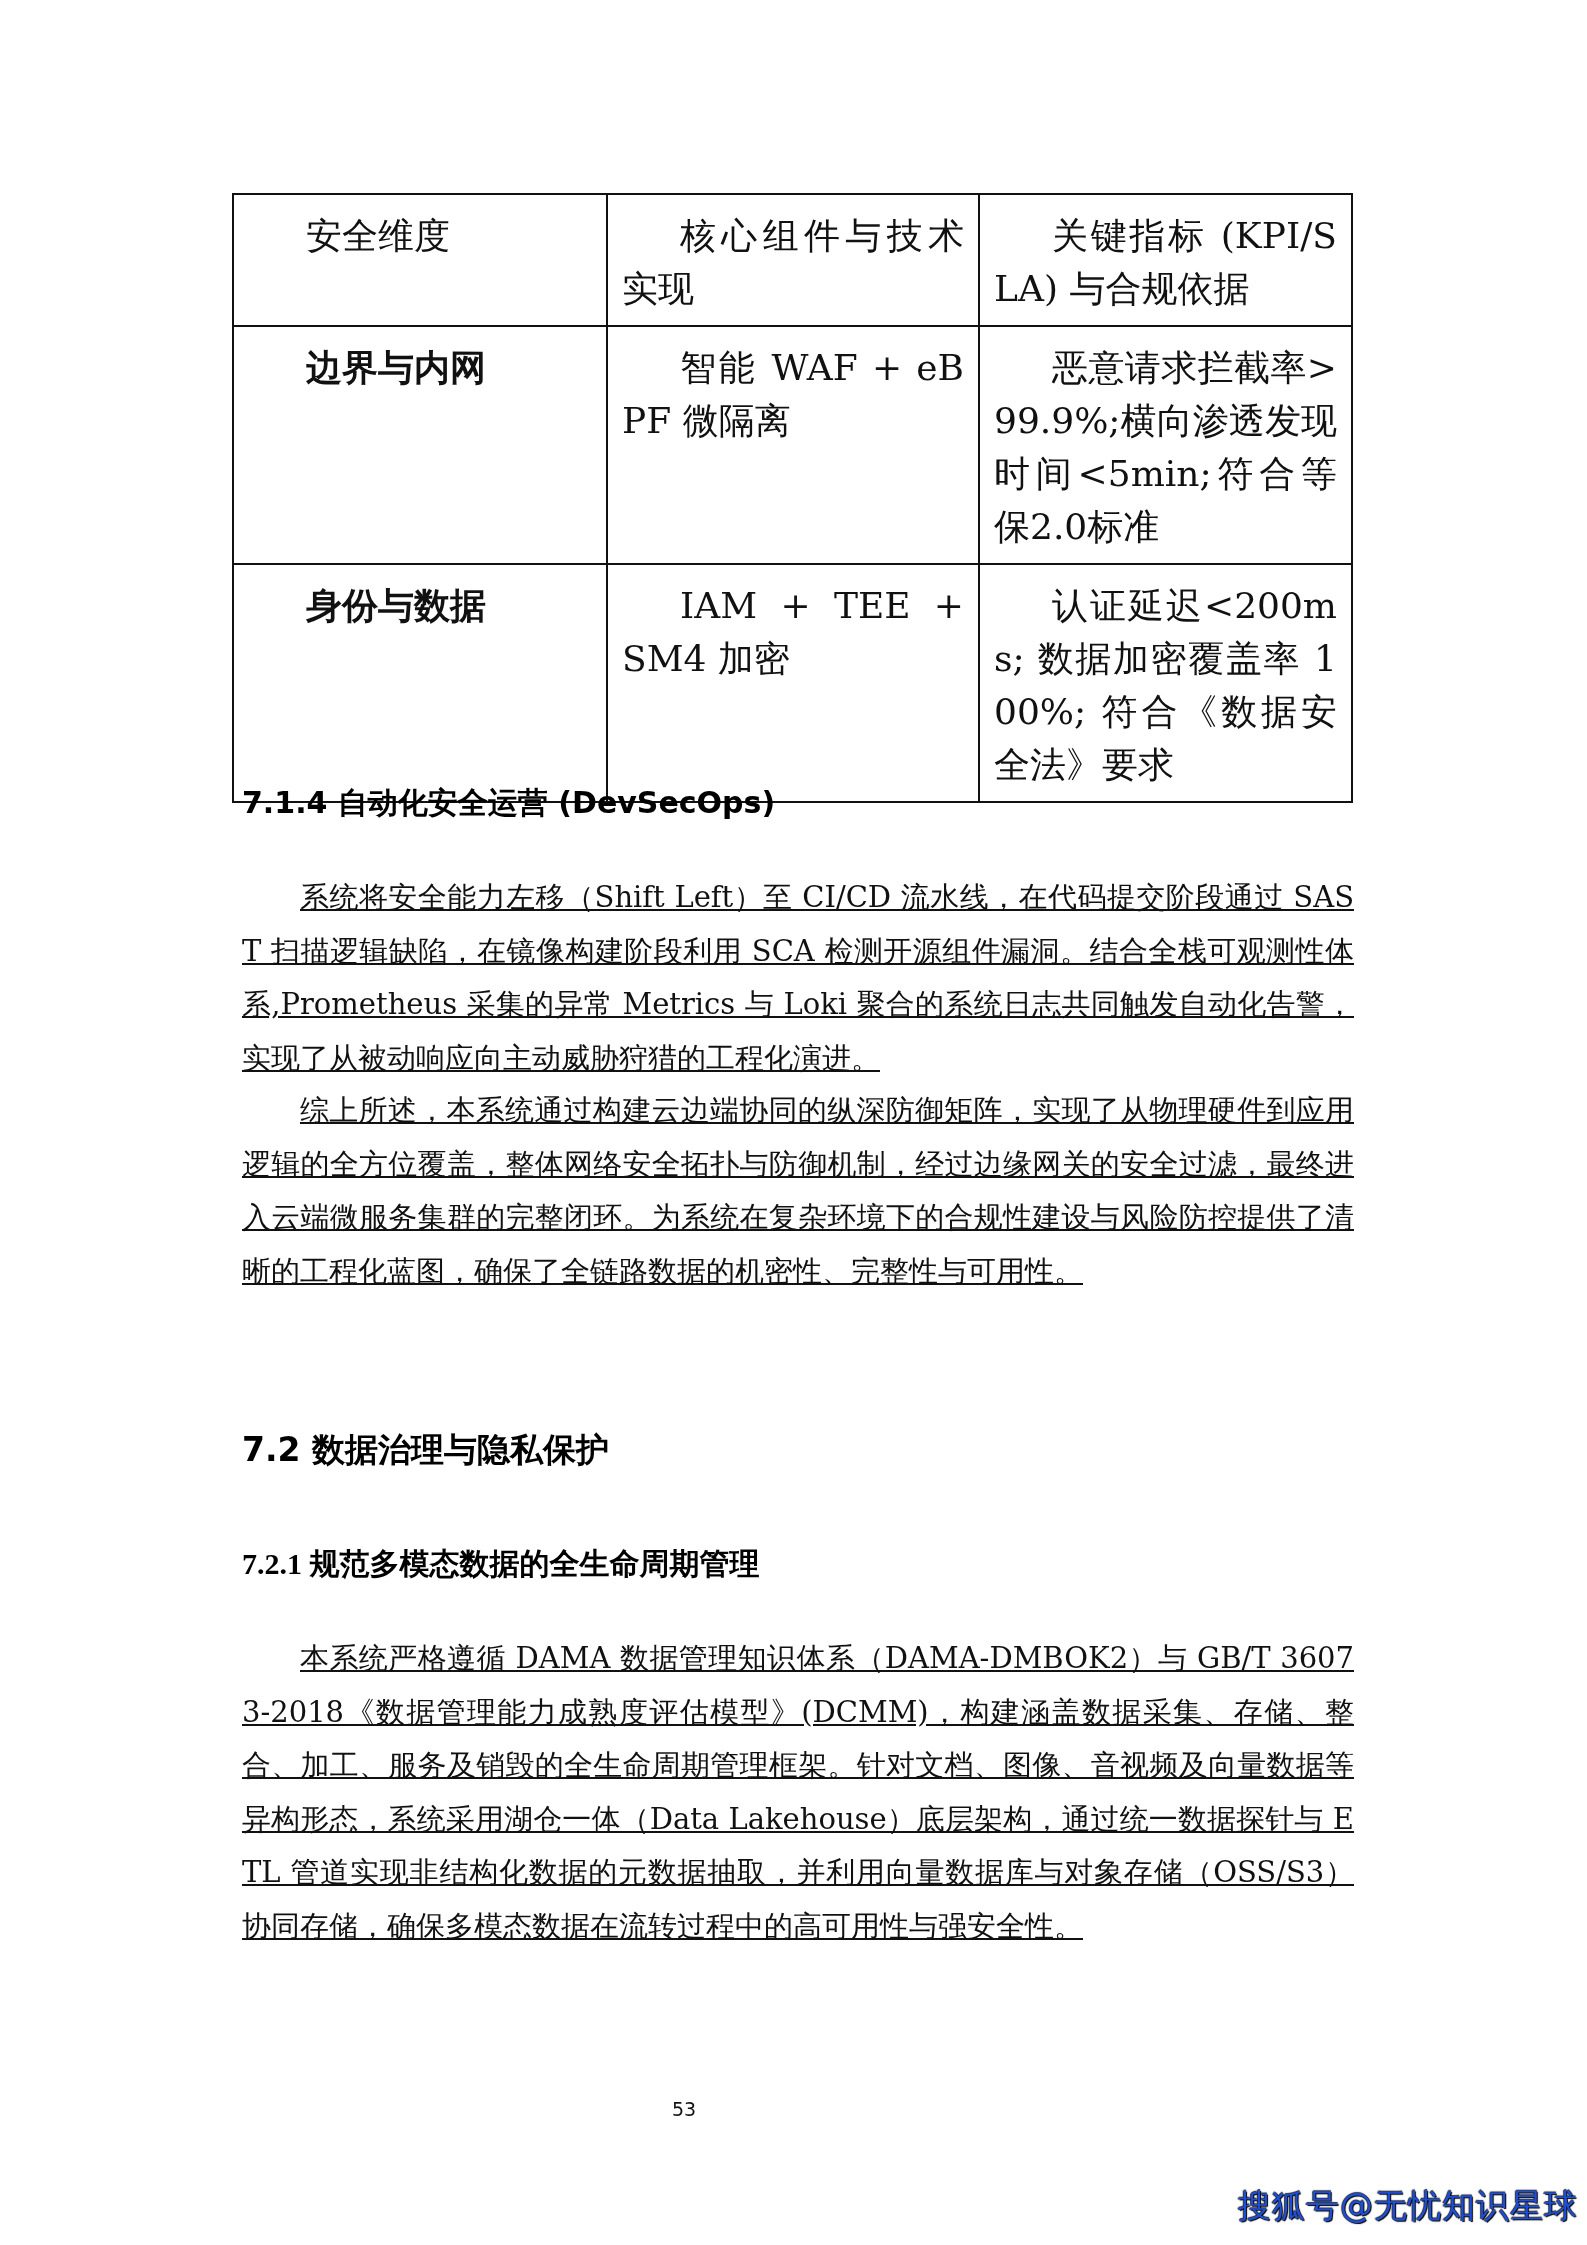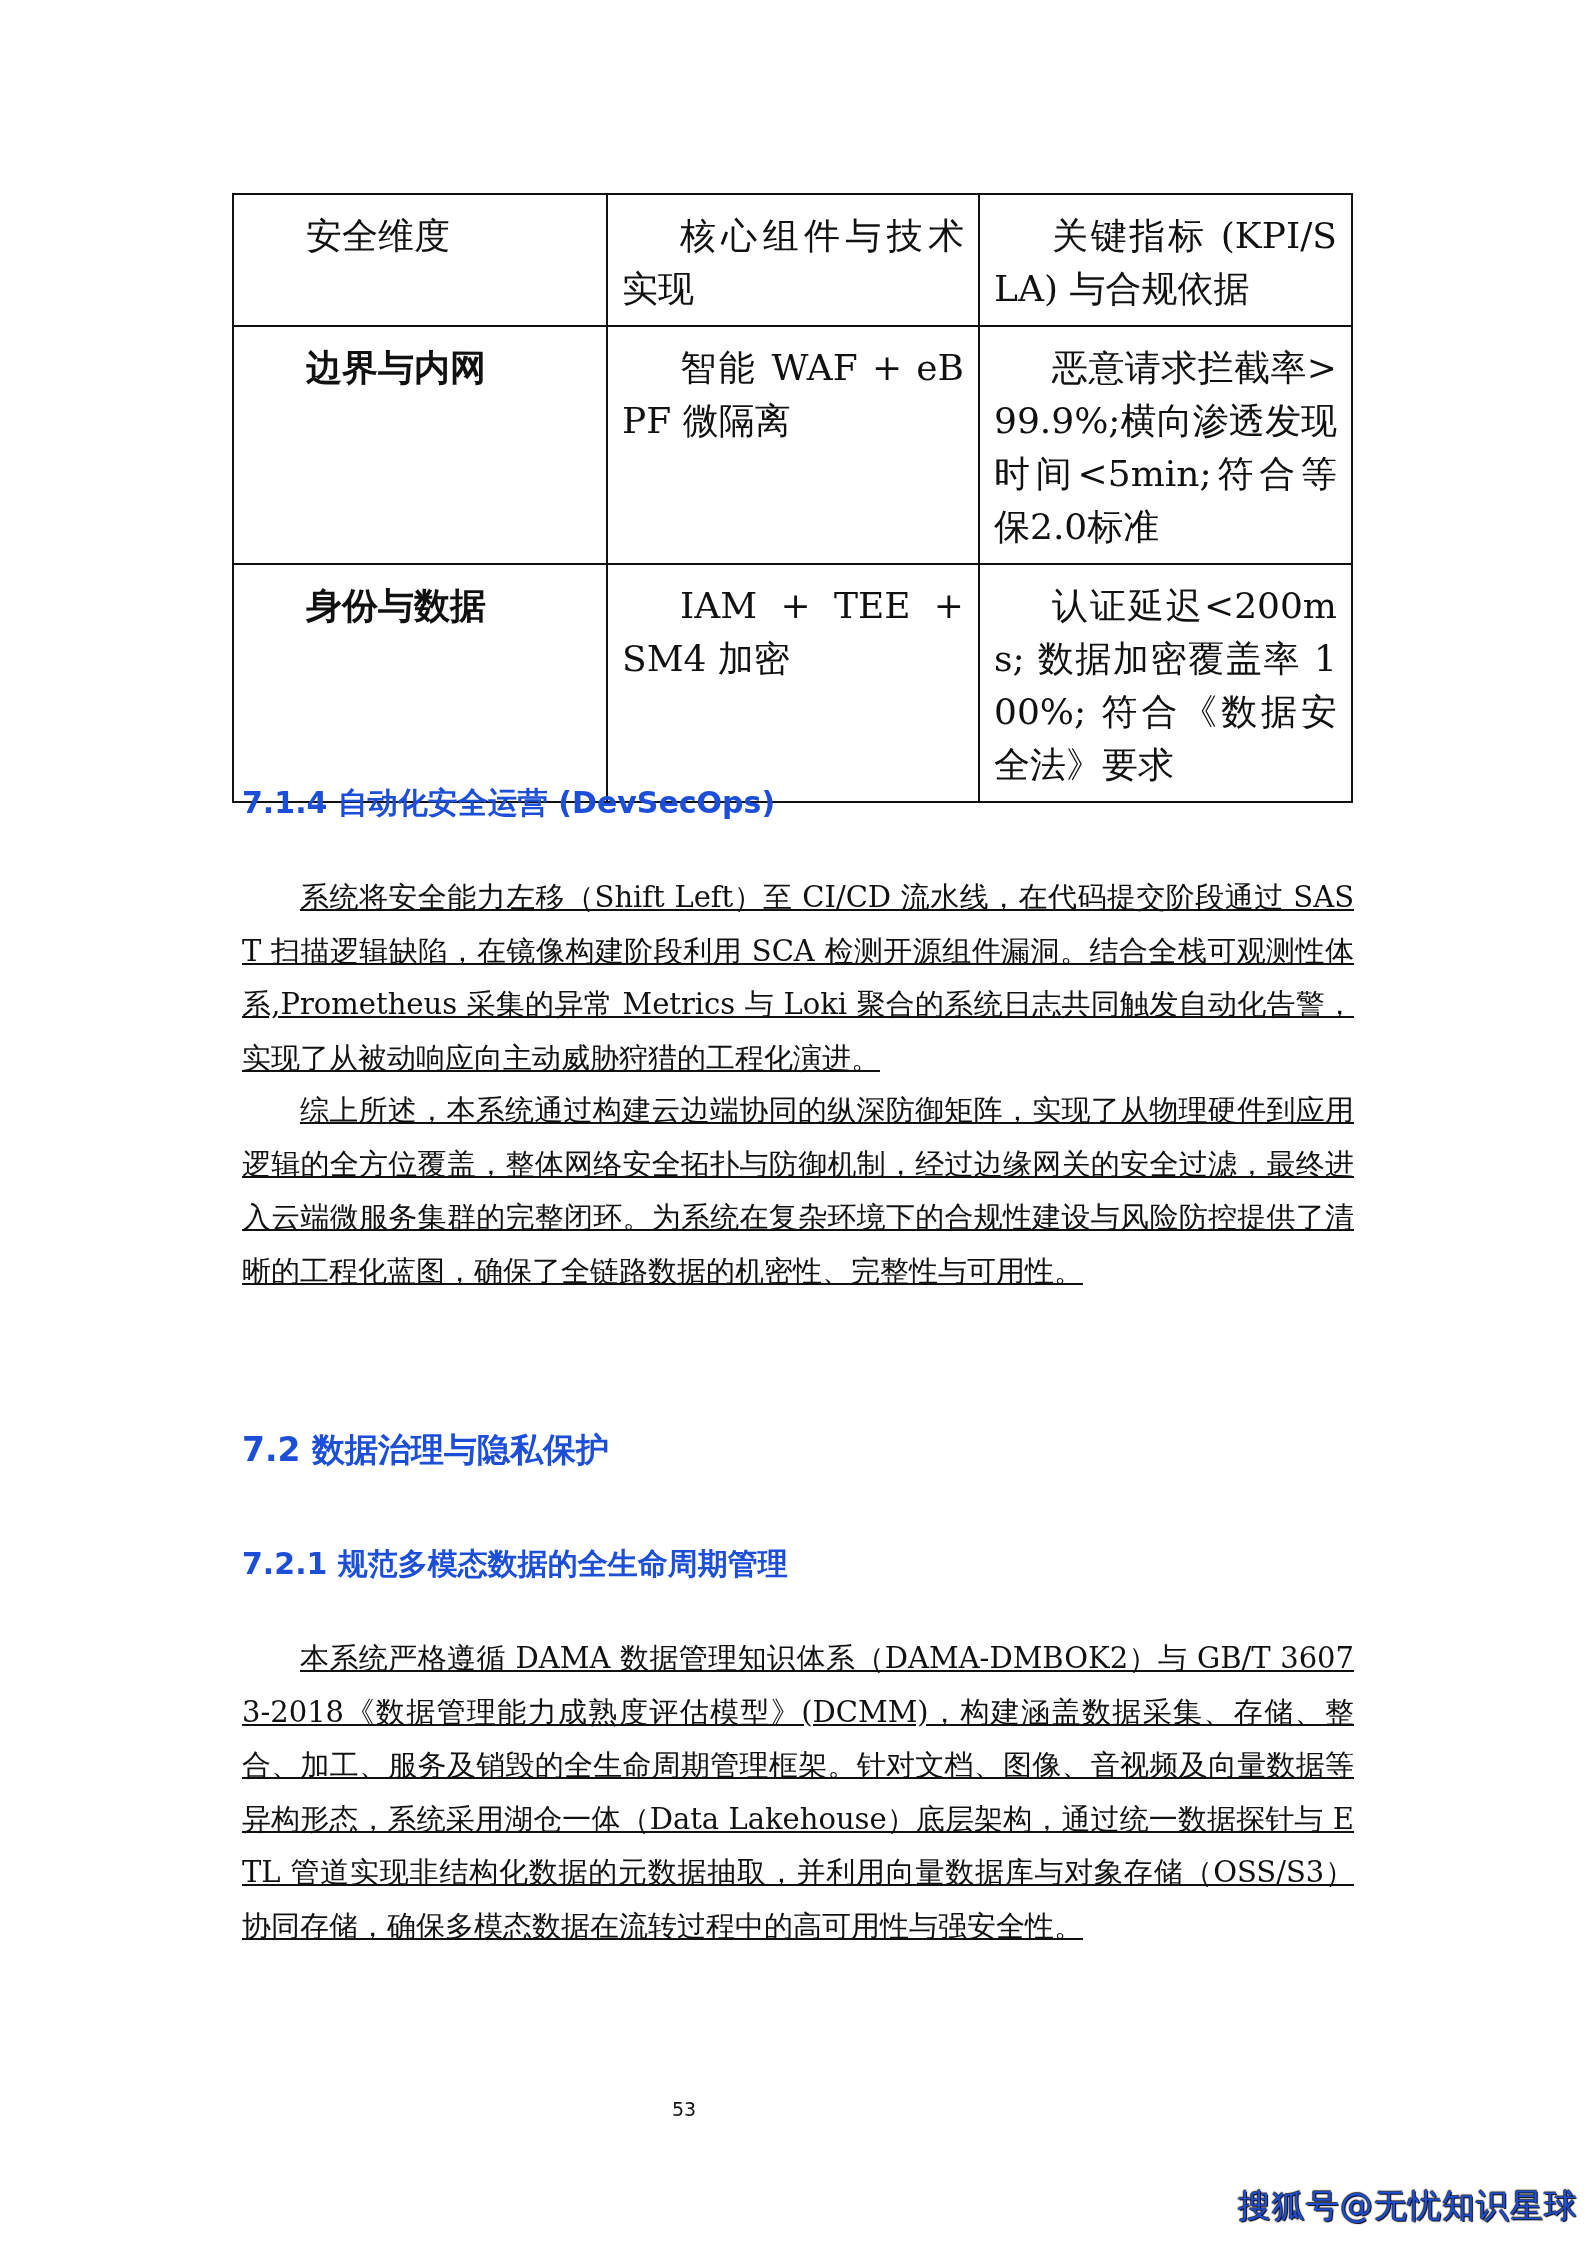--- a/index.html
+++ b/index.html
@@ -48,21 +48,21 @@
   .cell-dim { padding-left: 72px !important; }
   .cell-dim-bold { font-weight: bold; font-family: "DejaVu Sans", "Liberation Sans", sans-serif; }
   .indent { text-indent: 58px; }
 
   
   .heading {
     position: absolute;
     left: 242px;
     font-family: "DejaVu Sans", "Liberation Sans", sans-serif;
     font-weight: bold;
-    color: #1d4ed8;
+    color: #000000;
     margin: 0;
     white-space: nowrap;
   }
   .h3 { font-size: 30px; }
   .h2 { font-size: 33px; }
 
   
   .para {
     position: absolute;
     left: 242px;
@@ -130,21 +130,21 @@
     </table>
 
   <h3 class="heading h3" style="top:783px;">7.1.4 自动化安全运营 (DevSecOps)</h3>
 
   <p class="para" style="top:871px;">系统将安全能力左移（Shift Left）至 CI/CD 流水线，在代码提交阶段通过 SAST 扫描逻辑缺陷，在镜像构建阶段利用 SCA 检测开源组件漏洞。结合全栈可观测性体系,Prometheus 采集的异常 Metrics 与 Loki 聚合的系统日志共同触发自动化告警，实现了从被动响应向主动威胁狩猎的工程化演进。</p>
 
   <p class="para" style="top:1084px;">综上所述，本系统通过构建云边端协同的纵深防御矩阵，实现了从物理硬件到应用逻辑的全方位覆盖，整体网络安全拓扑与防御机制，经过边缘网关的安全过滤，最终进入云端微服务集群的完整闭环。为系统在复杂环境下的合规性建设与风险防控提供了清晰的工程化蓝图，确保了全链路数据的机密性、完整性与可用性。</p>
 
   <h2 class="heading h2" style="top:1428px;">7.2 数据治理与隐私保护</h2>
 
-  <h3 class="heading h3" style="top:1544px;">7.2.1 规范多模态数据的全生命周期管理</h3>
+  <h3 class="heading h3" style="top:1544px;font-family:Liberation Serif, serif;">7.2.1 规范多模态数据的全生命周期管理</h3>
 
   <p class="para" style="top:1632px;">本系统严格遵循 DAMA 数据管理知识体系（DAMA-DMBOK2）与 GB/T 36073-2018《数据管理能力成熟度评估模型》(DCMM)，构建涵盖数据采集、存储、整合、加工、服务及销毁的全生命周期管理框架。针对文档、图像、音视频及向量数据等异构形态，系统采用湖仓一体（Data Lakehouse）底层架构，通过统一数据探针与 ETL 管道实现非结构化数据的元数据抽取，并利用向量数据库与对象存储（OSS/S3）协同存储，确保多模态数据在流转过程中的高可用性与强安全性。</p>
 
 
   <div class="page-number">53</div>
 
   <div class="watermark">搜狐号@无忧知识星球</div>
 </div>
 
 </body></html>

